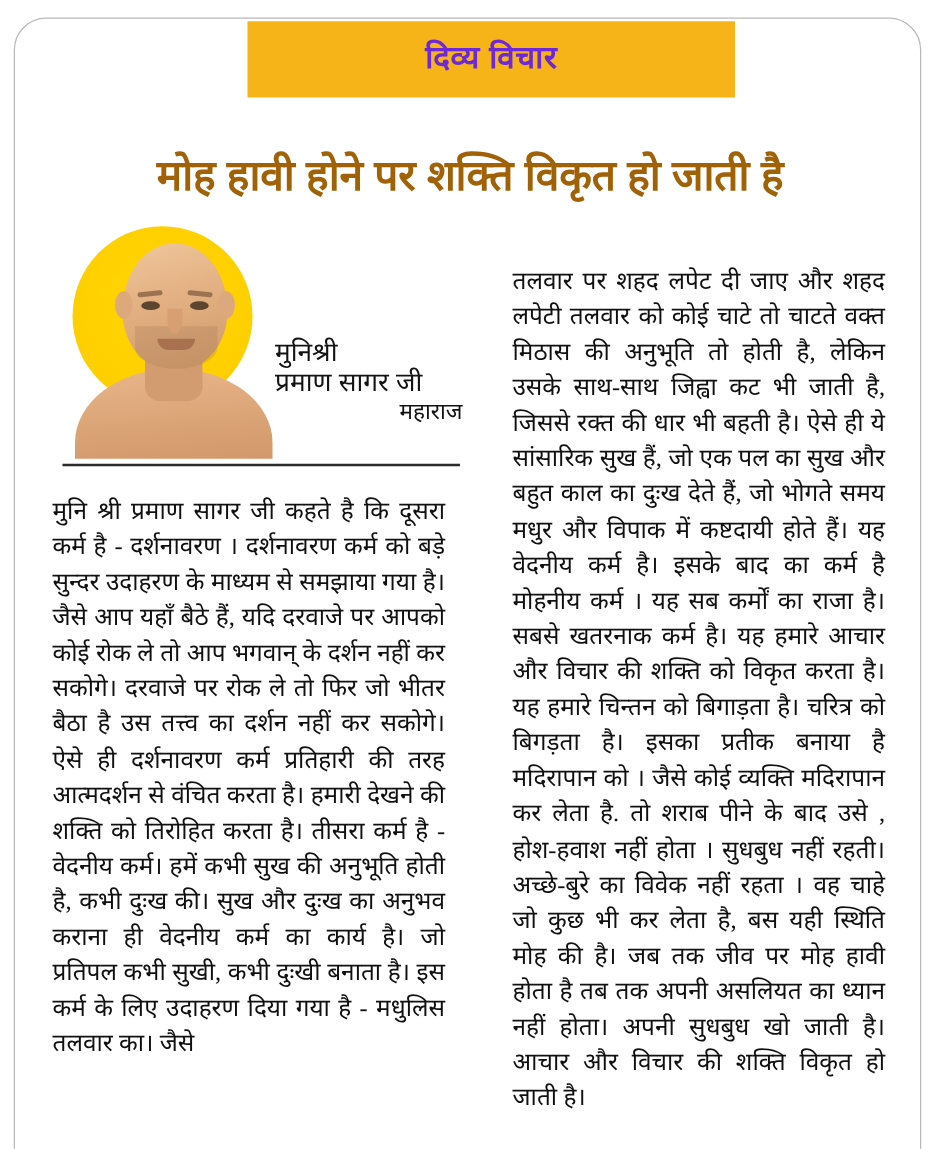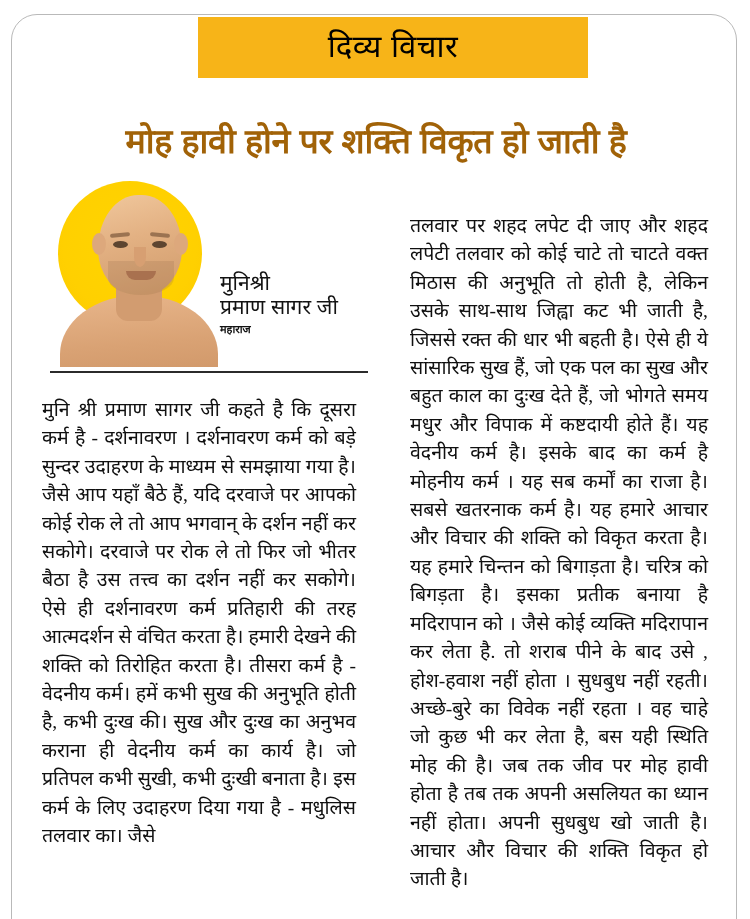--- a/index.html
+++ b/index.html
@@ -50,24 +50,24 @@
     top: 17px;
     width: 390px;
     height: 61px;
     background: #f7b418;
     display: flex;
     align-items: center;
     justify-content: center;
   }
   .banner-text {
     font-family: "Liberation Sans", "DejaVu Sans", sans-serif;
-    font-weight: normal;
-    font-size: 31px;
+    font-weight: bold;
+    font-size: 25px;
     line-height: 1;
-    color: #000000;
+    color: #6d28d9;
     letter-spacing: 0.5px;
     white-space: nowrap;
     transform: translateY(-1px);
   }
 
   
   .headline {
     position: absolute;
     left: 30px;
     top: 96px;
@@ -239,23 +239,24 @@
     line-height: 23px;
     font-weight: normal;
   }
   .cap-2 {
     font-size: 21px;
     line-height: 25px;
     font-weight: normal;
     white-space: nowrap;
   }
   .cap-3 {
-    font-size: 11px;
+    font-size: 18px;
     line-height: 21px;
-    font-weight: bold;
+    font-weight: normal;
+    text-align: right;
   }
 
   .rule {
     position: absolute;
     left: 26px;
     top: 196px;
     width: 318px;
     height: 0;
     border-top: 2.2px solid #2b2b2b;
   }

